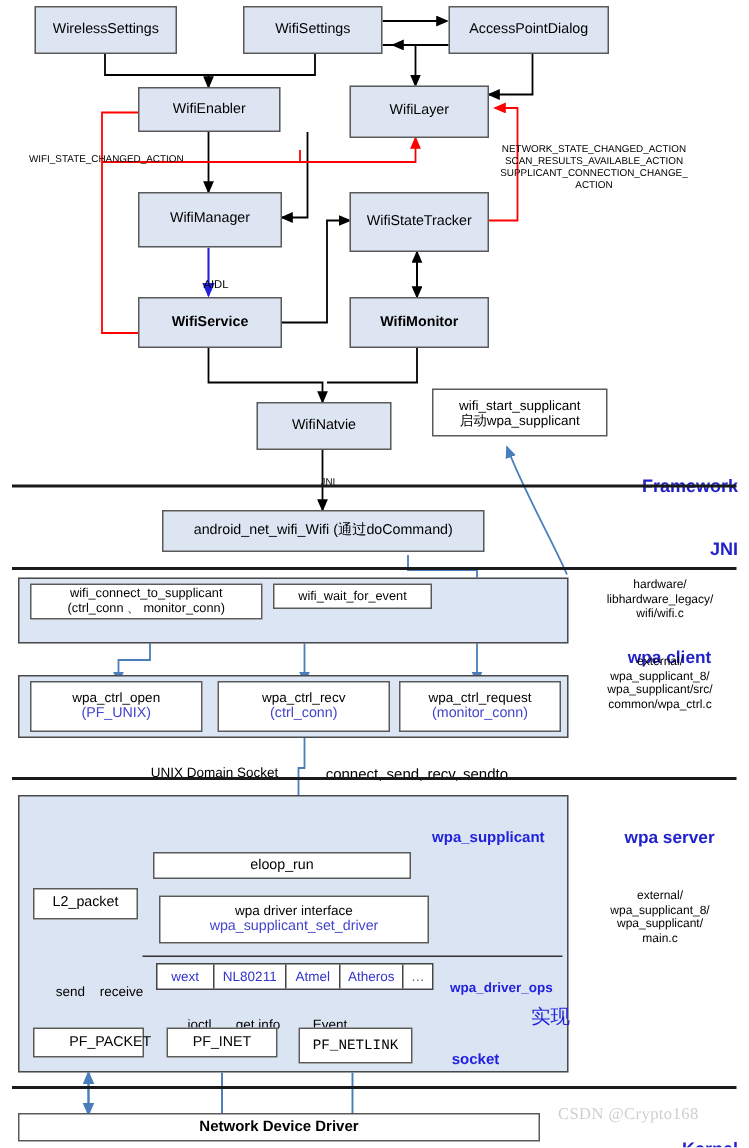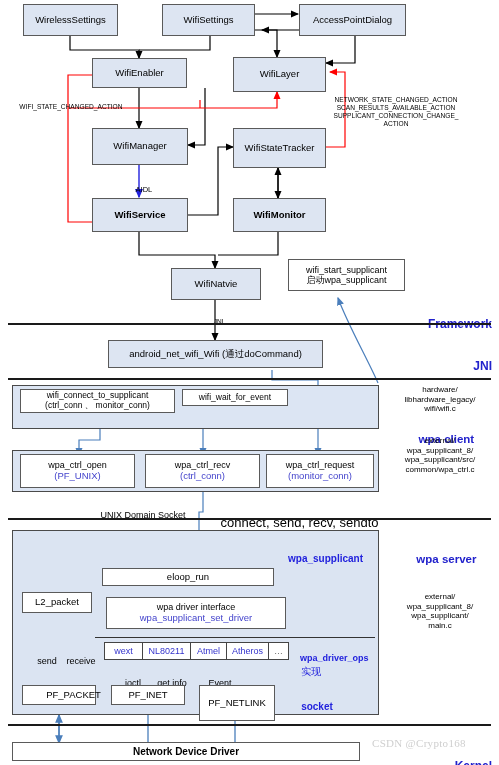--- a/index.html
+++ b/index.html
@@ -233,21 +233,21 @@
   </div>
 
   <div class="node nbox white" style="left:266px;top:454px;width:108px;height:34px;font-size:9px;">
     <span>wpa_ctrl_request</span>
     <span class="sub">(monitor_conn)</span>
   </div>
 
   <div class="lbl" style="left:78px;top:499px;width:120px;font-size:9px;">
     <span>UNIX Domain Socket</span>
   </div>
-  <div class="lbl" style="left:206px;top:499px;width:160px;font-size:13px;text-align:left;">
+  <div class="lbl" style="left:206px;top:499px;width:160px;font-size:10px;text-align:left;">
     <span>connect, send, recv, sendto</span>
   </div>
 
   <div class="lbl" style="left:383px;top:385px;width:114px;font-size:8px;white-space:normal;">
     <div>hardware/</div>
     <div>libhardware_legacy/</div>
     <div>wifi/wifi.c</div>
   </div>
 
   <div class="lbl bigblue" style="left:383px;top:419px;width:114px;text-align:center;">
@@ -284,21 +284,21 @@
   <div class="node nbox white" style="left:106px;top:597px;width:180px;height:32px;font-size:9px;">
     <span>wpa driver interface</span>
     <span class="sub">wpa_supplicant_set_driver</span>
   </div>
 
   <div class="hline" style="left:95px;top:637px;width:280px;background:#333;"></div>
 
   <div class="lbl blue" style="left:290px;top:642px;width:90px;font-size:9px;font-weight:bold;text-align:left;">
     <span>wpa_driver_ops</span>
   </div>
-  <div class="lbl blue" style="left:290px;top:654px;width:90px;font-size:10px;text-align:left;">
+  <div class="lbl blue" style="left:290px;top:654px;width:90px;font-size:13px;text-align:right;">
     <span>实现</span>
   </div>
 
   <div class="lbl" style="left:26px;top:645px;width:32px;font-size:9px;">
     <span>send</span>
   </div>
   <div class="lbl" style="left:54px;top:645px;width:44px;font-size:9px;">
     <span>receive</span>
   </div>
 
@@ -319,21 +319,21 @@
   <div class="lbl" style="left:196px;top:667px;width:38px;font-size:9px;">
     <span>Event</span>
   </div>
 
   <div class="node nbox white" style="left:22px;top:685px;width:74px;height:20px;font-size:9.5px;padding-left:29px;">
     <span>PF_PACKET</span>
   </div>
   <div class="node nbox white" style="left:111px;top:685px;width:74px;height:20px;font-size:9.5px;">
     <span>PF_INET</span>
   </div>
-  <div class="node nbox white" style="left:199px;top:685px;width:76px;height:36px;font-size:9.5px;">
+  <div class="node nbox white" style="left:199px;top:685px;width:76px;height:24px;font-size:9.5px;font-family:Liberation Mono, monospace;">
     <span>PF_NETLINK</span>
   </div>
 
   <div class="lbl blue" style="left:290px;top:689px;width:70px;font-size:10px;font-weight:bold;text-align:left;">
     <span>socket</span>
   </div>
 
   <div class="lbl" style="left:383px;top:592px;width:114px;font-size:8px;white-space:normal;">
     <div>external/</div>
     <div>wpa_supplicant_8/</div>

